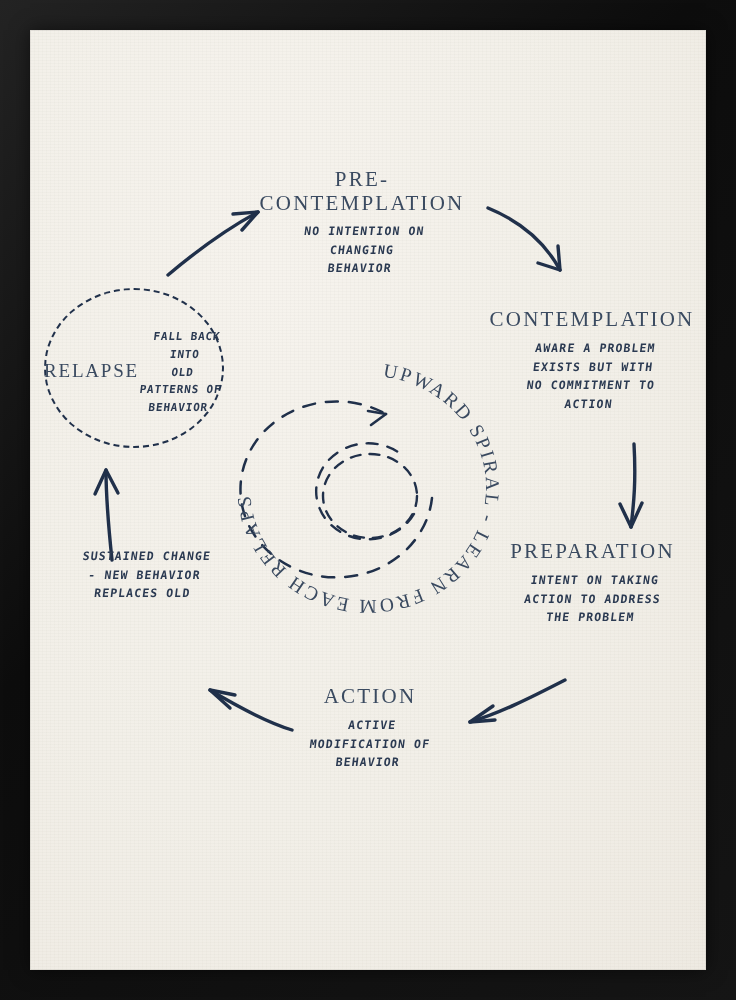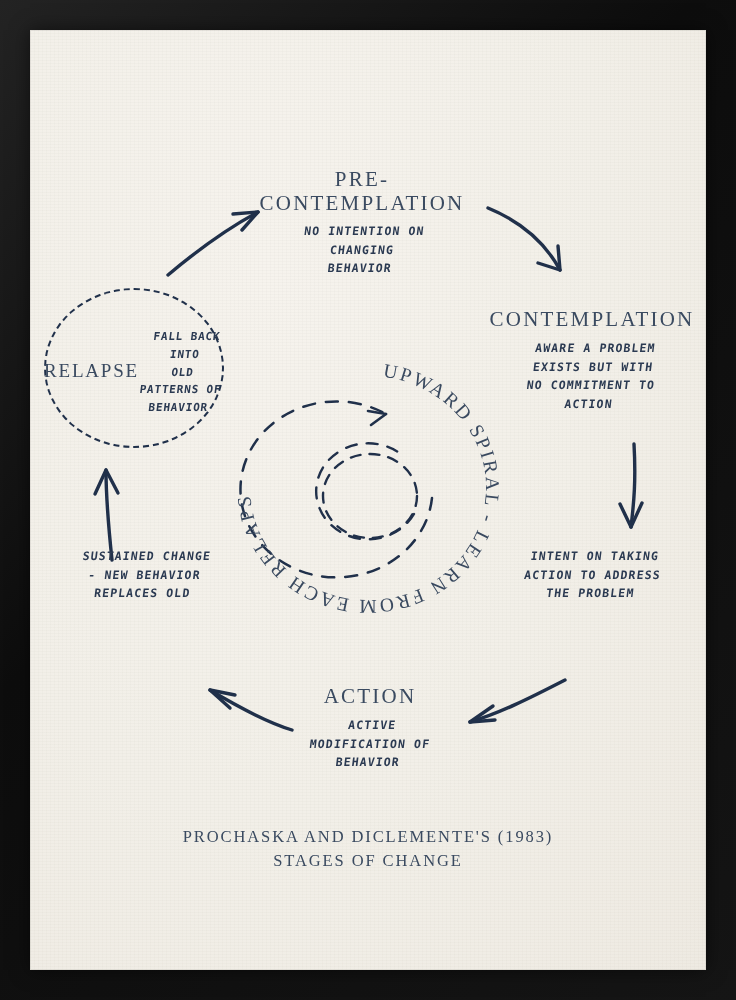--- a/index.html
+++ b/index.html
@@ -186,20 +186,21 @@
 
     <div class="stage" id="stage-contemplation">
       <div class="head">CONTEMPLATION</div>
       <div class="body">AWARE A PROBLEM
 EXISTS BUT WITH
 NO COMMITMENT TO
 ACTION</div>
     </div>
 
     <div class="stage" id="stage-preparation">
+      <div class="head">PREPARATION</div>
       <div class="body">INTENT ON TAKING
 ACTION TO ADDRESS
 THE PROBLEM</div>
     </div>
 
     <div class="stage" id="stage-action">
       <div class="head">ACTION</div>
       <div class="body">ACTIVE
 MODIFICATION OF
 BEHAVIOR</div>
@@ -211,17 +212,15 @@
 REPLACES OLD</div>
     </div>
 
     <div class="stage" id="stage-relapse">
       <div class="head">RELAPSE</div>
       <div class="body">FALL BACK INTO
 OLD PATTERNS OF
 BEHAVIOR</div>
     </div>
 
-    <div id="caption">PROCHASKA AND DICLEMENTE'S (1983)
-STAGES OF CHANGE</div>
 
   </div>
 </div>
 
 </body></html>

